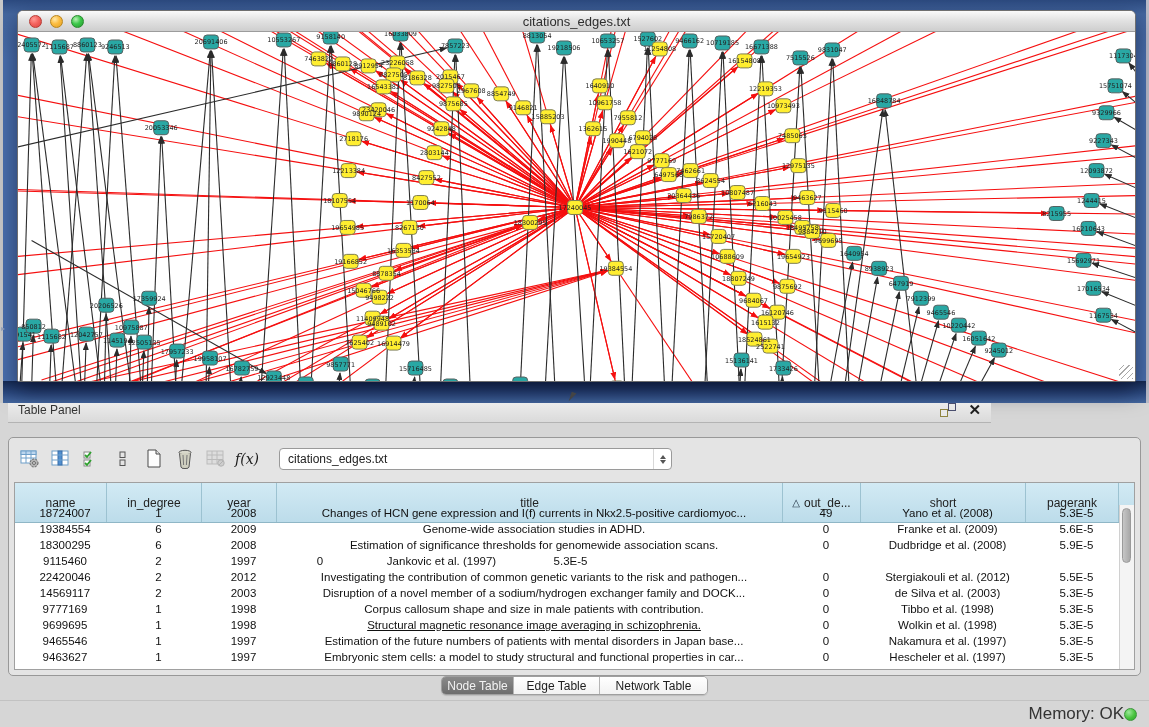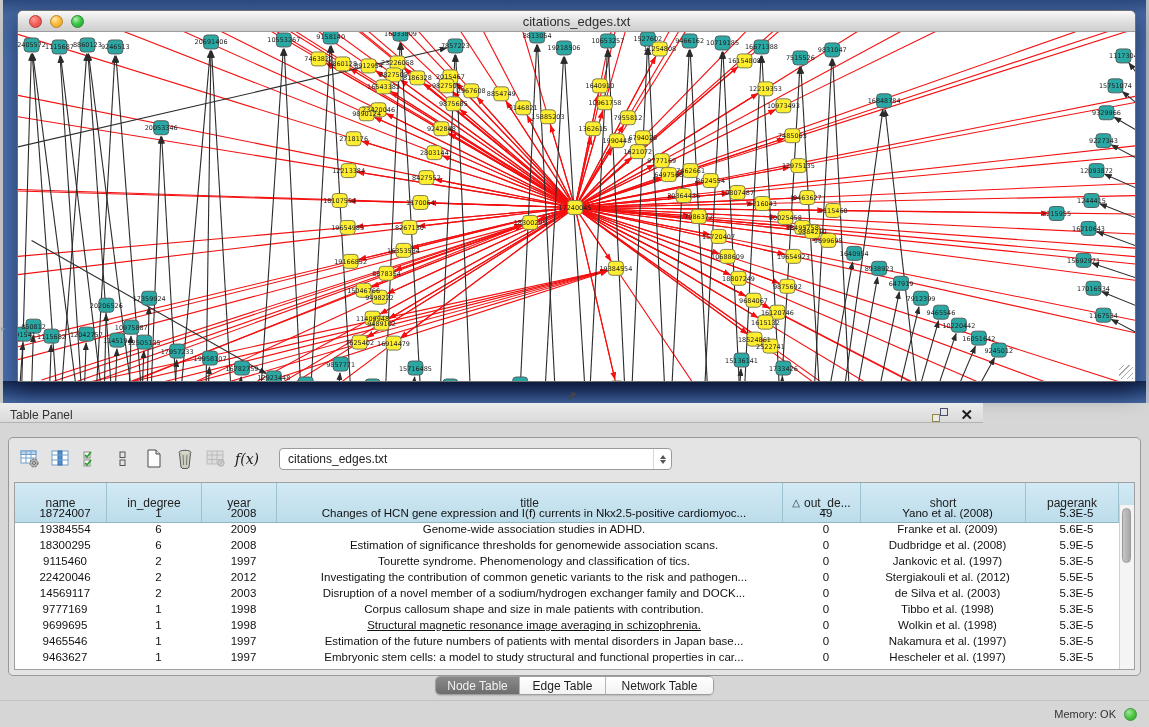--- a/index.html
+++ b/index.html
@@ -38,23 +38,23 @@
   .node-y { fill:#ffee30; stroke:#7d7d55; stroke-width:1; }
   .node-label { font-family:"DejaVu Sans", sans-serif; font-size:6.5px; fill:#222;
     text-anchor:middle; }
   .resize-grip { position:absolute; right:2px; bottom:2px; width:14px; height:14px;
     background:repeating-linear-gradient(135deg,transparent 0,transparent 3px,#a9a9a9 3px,#a9a9a9 4px); }
   .mouse-cursor { position:absolute; left:570px; top:393px; width:0; height:0;
     border-left:5px solid #444; border-right:4px solid transparent;
     border-bottom:10px solid transparent; transform:rotate(18deg); }
 
   
-  .panel-titlebar { position:absolute; left:0; top:403px; width:983px; height:20px;
+  .panel-titlebar { position:absolute; left:8px; top:403px; width:983px; height:20px;
     background:linear-gradient(180deg,#ececec,#dadada); border-bottom:1px solid #b3b3b3;
-    display:flex; align-items:flex-end; }
+    display:flex; align-items:flex-start; }
   .panel-title { font-size:12px; color:#333; padding-left:10px; }
   .panel-titlebar .spacer { flex:1; }
   .float-btn { width:16px; height:14px; position:relative; margin-right:12px; cursor:default; }
   .float-btn .back { position:absolute; right:0; top:0; width:8px; height:8px; border:1.5px solid #4a4e6e; }
   .float-btn .front{ position:absolute; left:0; bottom:0; width:8px; height:8px; border:1.5px solid #8f8440; background:#e9e9e9; }
   .close-btn { font-size:15px; font-weight:bold; color:#1e1e1e; margin-right:10px; line-height:14px; }
 
   .inner-panel { position:absolute; left:8px; top:437px; width:1133px; height:239px;
     background:#e4e4e4; border:1px solid #989898; border-radius:5px; }
   .toolbar { position:absolute; left:8px; top:6px; height:30px; display:flex; align-items:center; gap:5px; }
@@ -92,21 +92,21 @@
   .seg { display:flex; border:1px solid #9f9f9f; border-radius:5px; overflow:hidden;
     height:19px; box-shadow:0 1px 1px rgba(0,0,0,.12); }
   .seg-btn { font-size:12px; display:flex; align-items:center; justify-content:center;
     background:linear-gradient(180deg,#ffffff,#f2f2f2); color:#1d1d1d; border-right:1px solid #b5b5b5; }
   .seg-btn:last-child { border-right:none; }
   .seg-btn.selected { background:linear-gradient(180deg,#8a8a8a,#6d6d6d); color:#f3f3f3; }
 
   
   .statusbar { position:absolute; left:0; bottom:0; width:1149px; height:27px;
     border-top:1px solid #c2c2c2; display:flex; align-items:center; justify-content:flex-end; }
-  .memory-label { font-size:11px; color:#333; margin-right:8px; }
+  .memory-label { font-size:17px; color:#333; }
   .memory-dot { width:13px; height:13px; border-radius:50%; margin-right:12px;
     background:radial-gradient(circle at 35% 30%,#9ce89a 0,#49c33e 55%,#2fa52f 100%);
     border:1px solid #3b973b; }
 </style>
 </head>
 <body>
 
 <div class="stage">
 
   <div class="network-region">
@@ -792,21 +792,20 @@
             <div class="td" style="width: 75px;">2008</div>
             <div class="td" style="width: 506px;">Estimation of significance thresholds for genomewide association scans.</div>
             <div class="td" style="width: 78px;">0</div>
             <div class="td" style="width: 165px;">Dudbridge et al. (2008)</div>
             <div class="td" style="width: 93px;">5.9E-5</div>
           </div>
           <div class="tr">
             <div class="td" style="width: 92px;">9115460</div>
             <div class="td" style="width: 95px;">2</div>
             <div class="td" style="width: 75px;">1997</div>
-            <div class="td" style="width: 506px;">Tourette syndrome. Phenomenology and classification of tics.</div>
             <div class="td" style="width: 78px;">0</div>
             <div class="td" style="width: 165px;">Jankovic et al. (1997)</div>
             <div class="td" style="width: 93px;">5.3E-5</div>
           </div>
           <div class="tr">
             <div class="td" style="width: 92px;">22420046</div>
             <div class="td" style="width: 95px;">2</div>
             <div class="td" style="width: 75px;">2012</div>
             <div class="td" style="width: 506px;">Investigating the contribution of common genetic variants to the risk and pathogen...</div>
             <div class="td" style="width: 78px;">0</div>
@@ -860,21 +859,21 @@
           </div>
         </div>
       <div class="vscroll">
         <div class="vthumb"></div>
       </div>
     </div>
   </div>
 
   <div class="tab-row">
     <div class="seg" id="seg">
-        <div class="seg-btn selected" style="width: 84px;">Node Table</div>
+        <div class="seg-btn selected" style="width: 72px;">Node Table</div>
         <div class="seg-btn" style="width: 86px;">Edge Table</div>
         <div class="seg-btn" style="width: 107px;">Network Table</div>
       </div>
   </div>
 
   <div class="statusbar">
     <span class="memory-label">Memory: OK</span>
     <span class="memory-dot"></span>
   </div>
 

